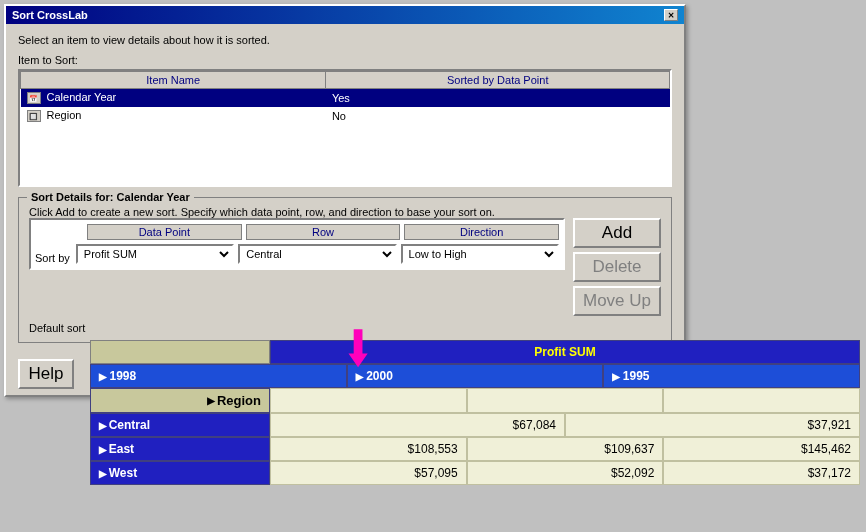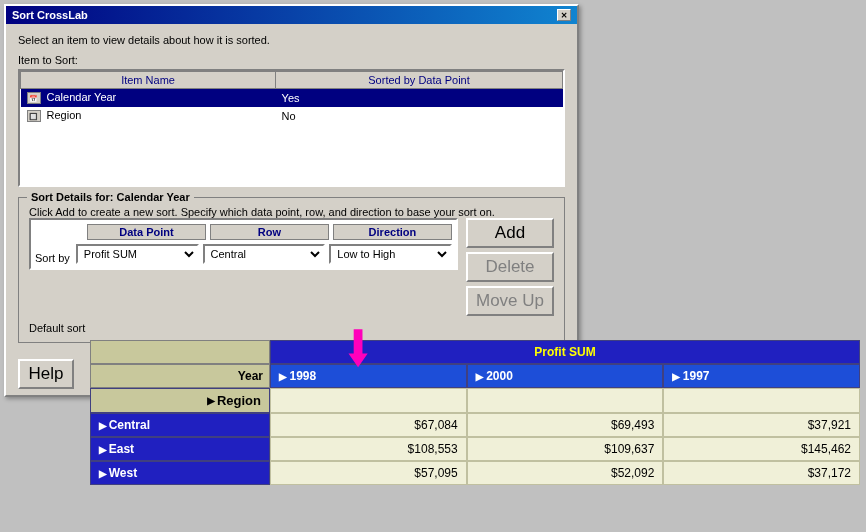--- a/index.html
+++ b/index.html
@@ -11,21 +11,21 @@
       height: 532px;
       overflow: hidden;
       position: relative;
     }
 
     
     .dialog-window {
       position: absolute;
       top: 4px;
       left: 4px;
-      width: 575px;
+      width: 682px;
       background: #d4d0c8;
       border: 2px solid #808080;
       border-top-color: #ffffff;
       border-left-color: #ffffff;
       box-shadow: 2px 2px 4px rgba(0,0,0,0.3);
     }
 
     .title-bar {
       background: linear-gradient(to right, #000080, #1084d0);
       color: white;
@@ -180,21 +180,20 @@
     }
 
     .sort-col-header {
       flex: 1;
       text-align: center;
       font-size: 11px;
       color: #000080;
       background: #d4d0c8;
       border: 1px solid #808080;
       padding: 1px 4px;
-      font-weight: bold;
     }
 
     .sort-row {
       display: flex;
       align-items: flex-end;
       gap: 4px;
     }
 
     .sort-by-label {
       font-size: 11px;
@@ -461,41 +460,37 @@
 <div class="arrow-overlay" style="color: rgb(255, 0, 187); font-size: 48px; font-weight: bold;">⬇</div>
 
 <div class="crosstab-container">
 
   <div class="crosstab-header-row">
     <div class="crosstab-corner"></div>
     <div class="crosstab-measure-header">Profit SUM</div>
   </div>
 
   <div class="crosstab-years-row">
-    <div class="crosstab-region-label-cell">
-      <span>Year</span>
-    </div>
     <div class="crosstab-year-cell">1998</div>
     <div class="crosstab-year-cell">2000</div>
-    <div class="crosstab-year-cell">1997</div>
+    <div class="crosstab-year-cell">1995</div>
   </div>
 
   <div class="crosstab-data-rows">
 
     <div class="crosstab-data-row">
       <div class="crosstab-row-label" style="background:#c8c89c; color:#000; font-size:13px; justify-content:flex-end;">Region</div>
       <div class="crosstab-value-cell"></div>
       <div class="crosstab-value-cell"></div>
       <div class="crosstab-value-cell"></div>
     </div>
 
     <div class="crosstab-data-row">
       <div class="crosstab-row-label">Central</div>
       <div class="crosstab-value-cell">$67,084</div>
-      <div class="crosstab-value-cell">$69,493</div>
       <div class="crosstab-value-cell">$37,921</div>
     </div>
 
     <div class="crosstab-data-row">
       <div class="crosstab-row-label">East</div>
       <div class="crosstab-value-cell">$108,553</div>
       <div class="crosstab-value-cell">$109,637</div>
       <div class="crosstab-value-cell">$145,462</div>
     </div>
 

